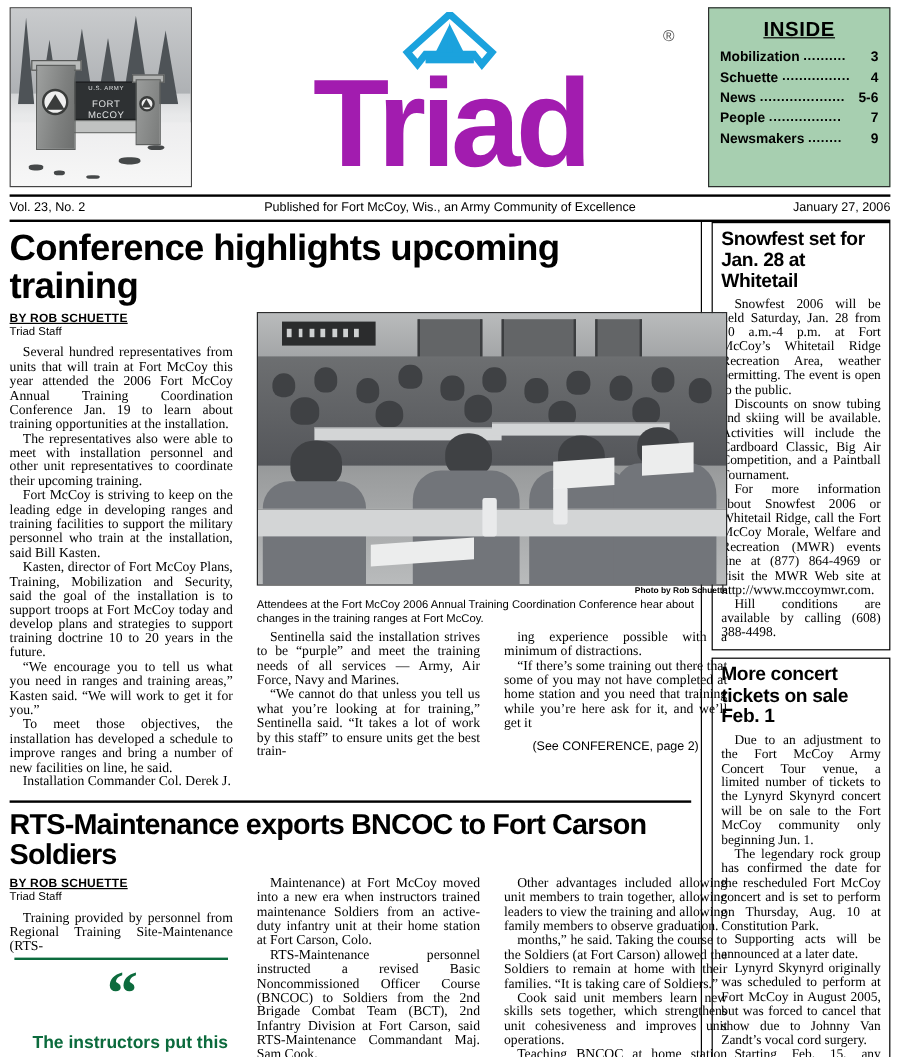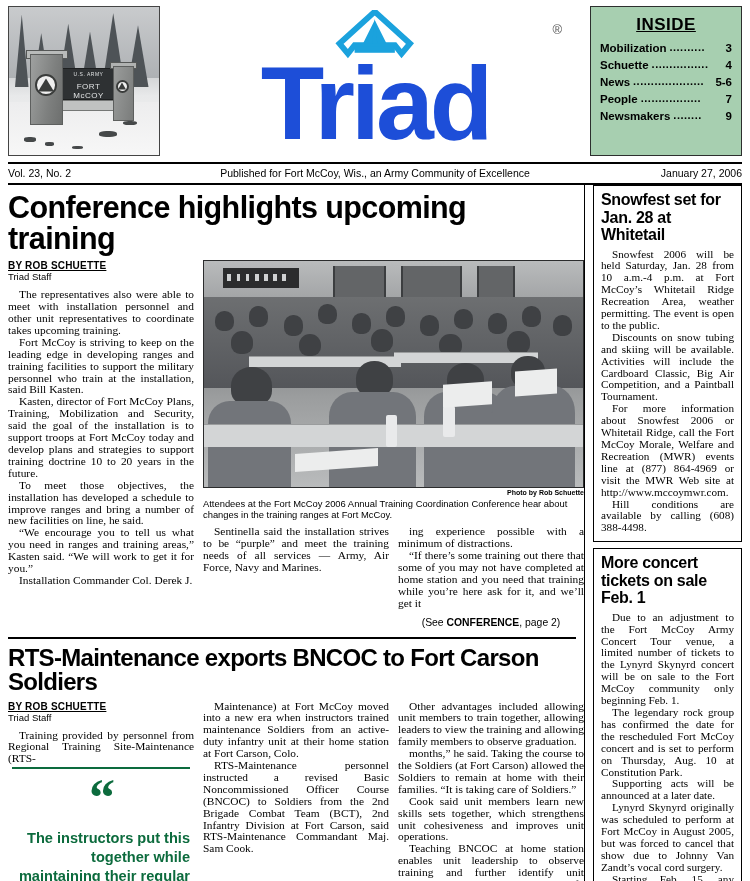--- a/index.html
+++ b/index.html
@@ -54,21 +54,21 @@
 
   .triad-wrap { flex:1 1 auto; position:relative; }
   .triad-logo {
     position:absolute; left:50%; top:4px; transform:translateX(-50%);
     text-align:center; line-height:1;
   }
   .triad-emblem { height:52px; margin:0 auto 0 auto; display:block; }
   .triad-word {
     font-family:"Liberation Sans", sans-serif;
     font-weight:bold; font-size:104px; line-height:.92;
-    color:#1d4ed8; letter-spacing:-4px;
+    color:#a21caf; letter-spacing:-4px;
     margin-top:-6px;
   }
   .triad-reg {
     position:absolute; right:28px; top:16px;
     font-family:"Liberation Sans", sans-serif; font-size:13px; color:#555;
   }
 
   .inside-box {
     flex:0 0 152px; width:152px; height:150px;
     background:#a7cfb0; border:1px solid #2d2f2e;
@@ -106,21 +106,21 @@
   .main-col { flex:1 1 auto; width:576px; padding-right:8px; }
   .rail { flex:0 0 158px; width:158px; border-left:1px solid #000; padding-left:8px; }
 
   h1.headline {
     font-family:"Liberation Sans", sans-serif;
     font-weight:bold; font-size:30.5px; line-height:1.02;
     margin:7px 0 6px 0; letter-spacing:-.6px;
   }
   h1.headline.small { font-size:24px; letter-spacing:-.7px; }
 
-  .story { display:flex; gap:9px; }
+  .story { display:flex; gap:20px; }
   .col { width:186px; flex:0 0 186px; }
   .col.wide { flex:1 1 auto; width:auto; }
 
   .byline {
     font-family:"Liberation Sans", sans-serif;
     font-weight:bold; font-size:10px;
     text-decoration:underline; letter-spacing:.2px;
   }
   .byline-sub {
     font-family:"Liberation Sans", sans-serif;
@@ -160,21 +160,21 @@
     font-size:9.4px; line-height:11px; text-align:left; margin:2px 0 6px 0;
   }
   .credit {
     font-family:"Liberation Sans", sans-serif;
     font-size:7px; font-weight:bold; text-align:right; margin:1px 0 0 0;
   }
   .jump {
     font-family:"Liberation Sans", sans-serif;
     font-size:10.4px; text-align:center; margin-top:7px;
   }
-  .jump b { font-weight:bold; }
+  .jump b { font-weight:normal; }
 
   .sec-rule { border-top:2px solid #000; margin:9px 0 0 0; }
 
   
   .pullquote { padding:2px 4px 0 4px; }
   .pq-mark {
     color:#0c6b3d; font-family:"Liberation Serif", serif;
     font-size:52px; font-weight:bold; line-height:.5;
     text-align:center; margin:16px 0 18px 0; letter-spacing:-2px;
   }
@@ -289,25 +289,26 @@
 
     <div class="main-col">
 
       <h1 class="headline">Conference highlights upcoming training</h1>
 
       <div class="story">
 
         <div class="col">
           <div class="byline">BY ROB SCHUETTE</div>
           <div class="byline-sub">Triad Staff</div>
-          <p class="body">The representatives also were able to meet with installation personnel and other unit representatives to coordinate takes upcoming training.</p>
+          <p class="body">Several hundred representatives from units that will train at Fort McCoy this year attended the 2006 Fort McCoy Annual Training Coordination Conference Jan. 19 to learn about training opportunities at the installation.</p>
+          <p class="body">The representatives also were able to meet with installation personnel and other unit representatives to coordinate their upcoming training.</p>
           <p class="body">Fort McCoy is striving to keep on the leading edge in developing ranges and training facilities to support the military personnel who train at the installation, said Bill Kasten.</p>
           <p class="body">Kasten, director of Fort McCoy Plans, Training, Mobilization and Security, said the goal of the installation is to support troops at Fort McCoy today and develop plans and strategies to support training doctrine 10 to 20 years in the future.</p>
+          <p class="body">“We encourage you to tell us what you need in ranges and training areas,” Kasten said. “We will work to get it for you.”</p>
           <p class="body">To meet those objectives, the installation has developed a schedule to improve ranges and bring a number of new facilities on line, he said.</p>
-          <p class="body">“We encourage you to tell us what you need in ranges and training areas,” Kasten said. “We will work to get it for you.”</p>
           <p class="body">Installation Commander Col. Derek J.</p>
         </div>
 
         <div class="col wide">
           <div class="photo-block">
             <div class="photo">
               <div class="ph-wall"></div>
               <div class="ph-screen">
                 <i style="left:6%"></i>
                   <i style="left:18%"></i>
@@ -354,20 +355,21 @@
               <div class="ph-paper" style="left:82%;top:48%;width:11%;height:11%;"></div>
               <div class="ph-paper" style="left:24%;top:84%;width:22%;height:8%;"></div>
             </div>
             <div class="credit">Photo by Rob Schuette</div>
             <div class="caption">Attendees at the Fort McCoy 2006 Annual Training Coordination Conference hear about changes in the training ranges at Fort McCoy.</div>
           </div>
 
           <div class="story">
             <div class="col">
               <p class="body">Sentinella said the installation strives to be “purple” and meet the training needs of all services — Army, Air Force, Navy and Marines.</p>
+              <p class="body">“We cannot do that unless you tell us what you’re looking at for training,” Sentinella said. “It takes a lot of work by this staff” to ensure units get the best train-</p>
             </div>
             <div class="col">
               <p class="body">ing experience possible with a minimum of distractions.</p>
               <p class="body">“If there’s some training out there that some of you may not have completed at home station and you need that training while you’re here ask for it, and we’ll get it</p>
               <div class="jump">
                 <span>(See </span><b>CONFERENCE</b><span>, page 2)</span>
               </div>
             </div>
           </div>
         </div>
@@ -413,21 +415,21 @@
       <div class="rail-box">
         <h2 class="rail-head">Snowfest set for Jan. 28 at Whitetail</h2>
         <p class="body">Snowfest 2006 will be held Saturday, Jan. 28 from 10 a.m.-4 p.m. at Fort McCoy’s Whitetail Ridge Recreation Area, weather permitting. The event is open to the public.</p>
         <p class="body">Discounts on snow tubing and skiing will be available. Activities will include the Cardboard Classic, Big Air Competition, and a Paintball Tournament.</p>
         <p class="body">For more information about Snowfest 2006 or Whitetail Ridge, call the Fort McCoy Morale, Welfare and Recreation (MWR) events line at (877) 864-4969 or visit the MWR Web site at http://www.mccoymwr.com.</p>
         <p class="body">Hill conditions are available by calling (608) 388-4498.</p>
       </div>
 
       <div class="rail-box">
         <h2 class="rail-head">More concert tickets on sale Feb. 1</h2>
-        <p class="body">Due to an adjustment to the Fort McCoy Army Concert Tour venue, a limited number of tickets to the Lynyrd Skynyrd concert will be on sale to the Fort McCoy community only beginning Feb. 1.</p>
+        <p class="body">Due to an adjustment to the Fort McCoy Army Concert Tour venue, a limited number of tickets to the Lynyrd Skynyrd concert will be on sale to the Fort McCoy community only beginning Jun. 1.</p>
         <p class="body">The legendary rock group has confirmed the date for the rescheduled Fort McCoy concert and is set to perform on Thursday, Aug. 10 at Constitution Park.</p>
         <p class="body">Supporting acts will be announced at a later date.</p>
         <p class="body">Lynyrd Skynyrd originally was scheduled to perform at Fort McCoy in August 2005, but was forced to cancel that show due to Johnny Van Zandt’s vocal cord surgery.</p>
         <p class="body">Starting Feb. 15, any remaining tickets will be sold to the general public.</p>
 
       </div>
     </div>
   </div>
 </div>
 

